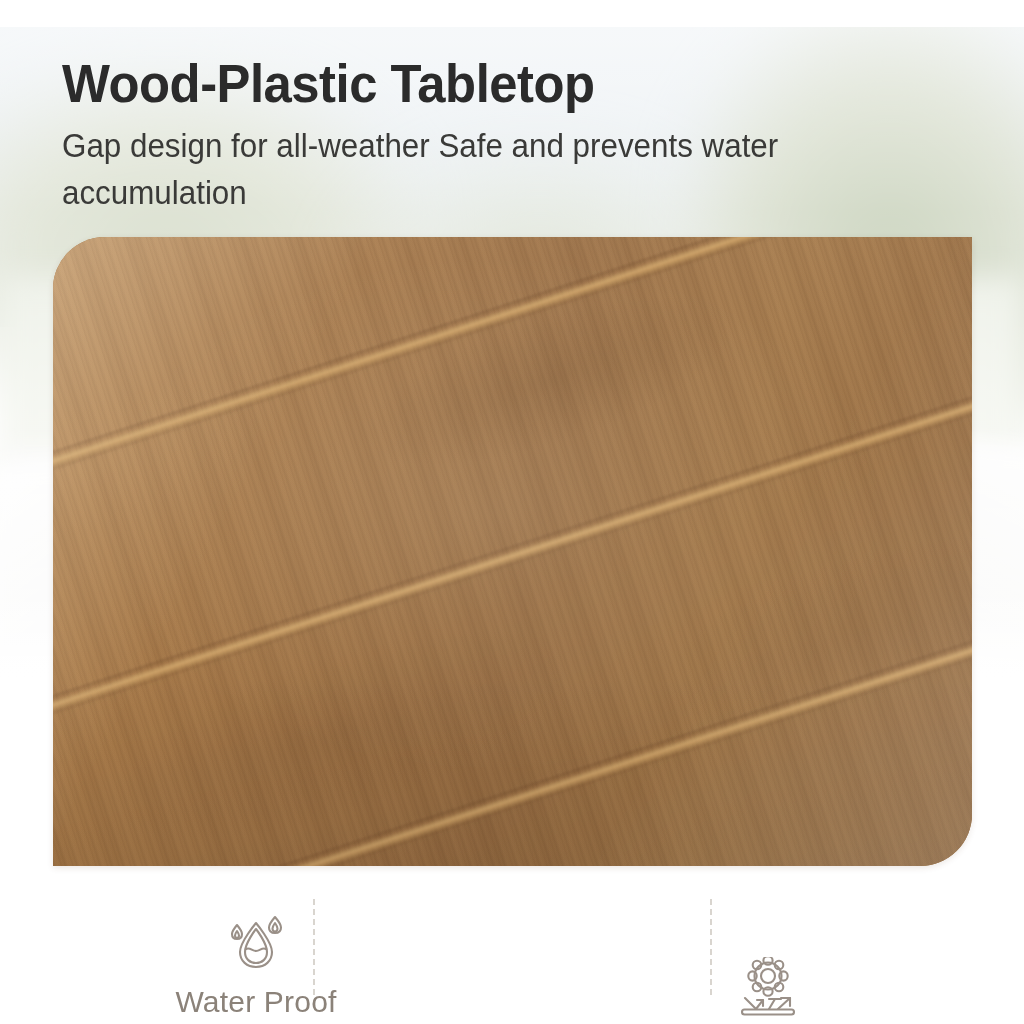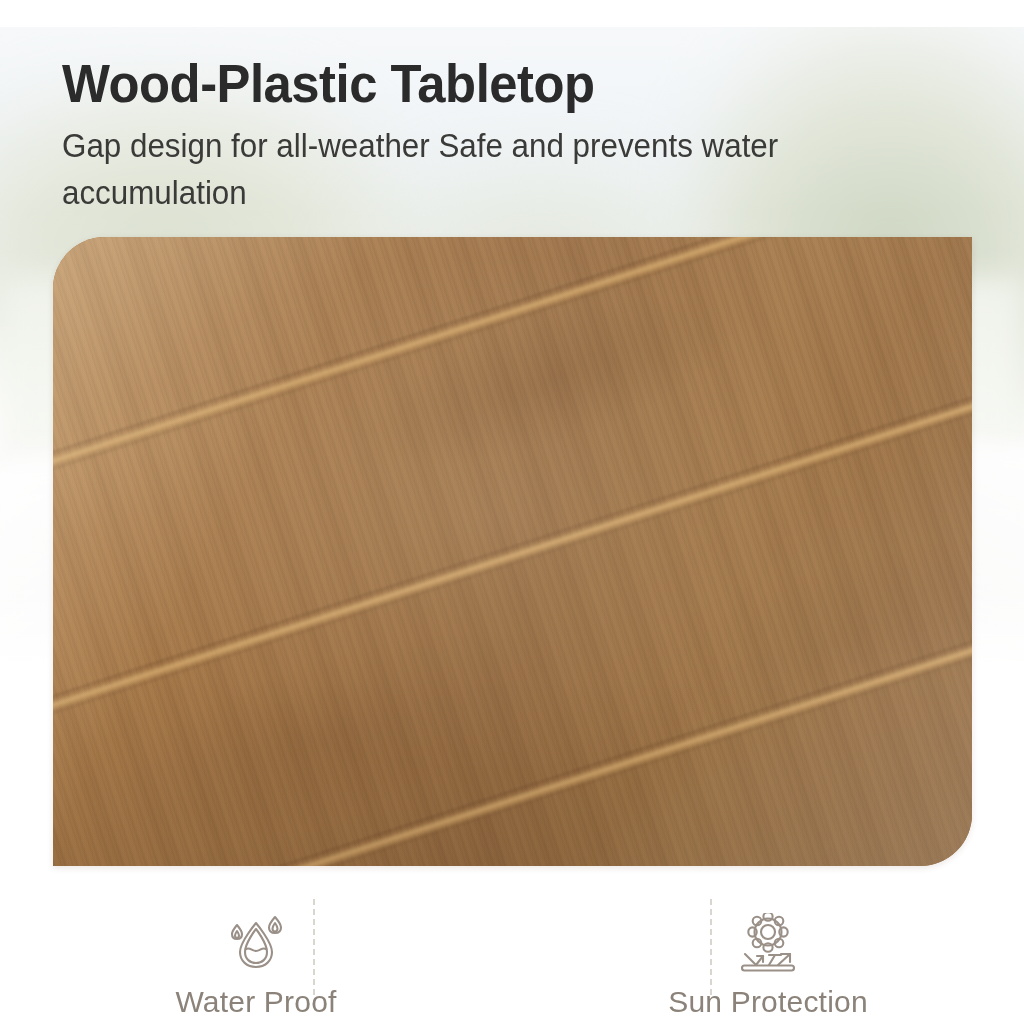--- a/index.html
+++ b/index.html
@@ -302,21 +302,20 @@
           <ellipse cx="51" cy="30" rx="4.3" ry="4.3"></ellipse>
           <path d="M17 41 L28 52 L35 43 L29 43"></path>
           <path d="M35 43 L35 49"></path>
           <path d="M41 52 L47 42 L41 42"></path>
           <path d="M47 42 L53 42"></path>
           <path d="M50 52 L62 41 L53 41"></path>
           <path d="M62 41 L62 49"></path>
           <rect x="14" y="52.5" width="52" height="5" rx="2.5"></rect>
         </svg>
       </div>
-      <div class="feature-label">Sun Protection</div>
     </div>
 
     <div class="divider d2"></div>
 
 
   </div>
 
 </div>
 
 </body></html>

